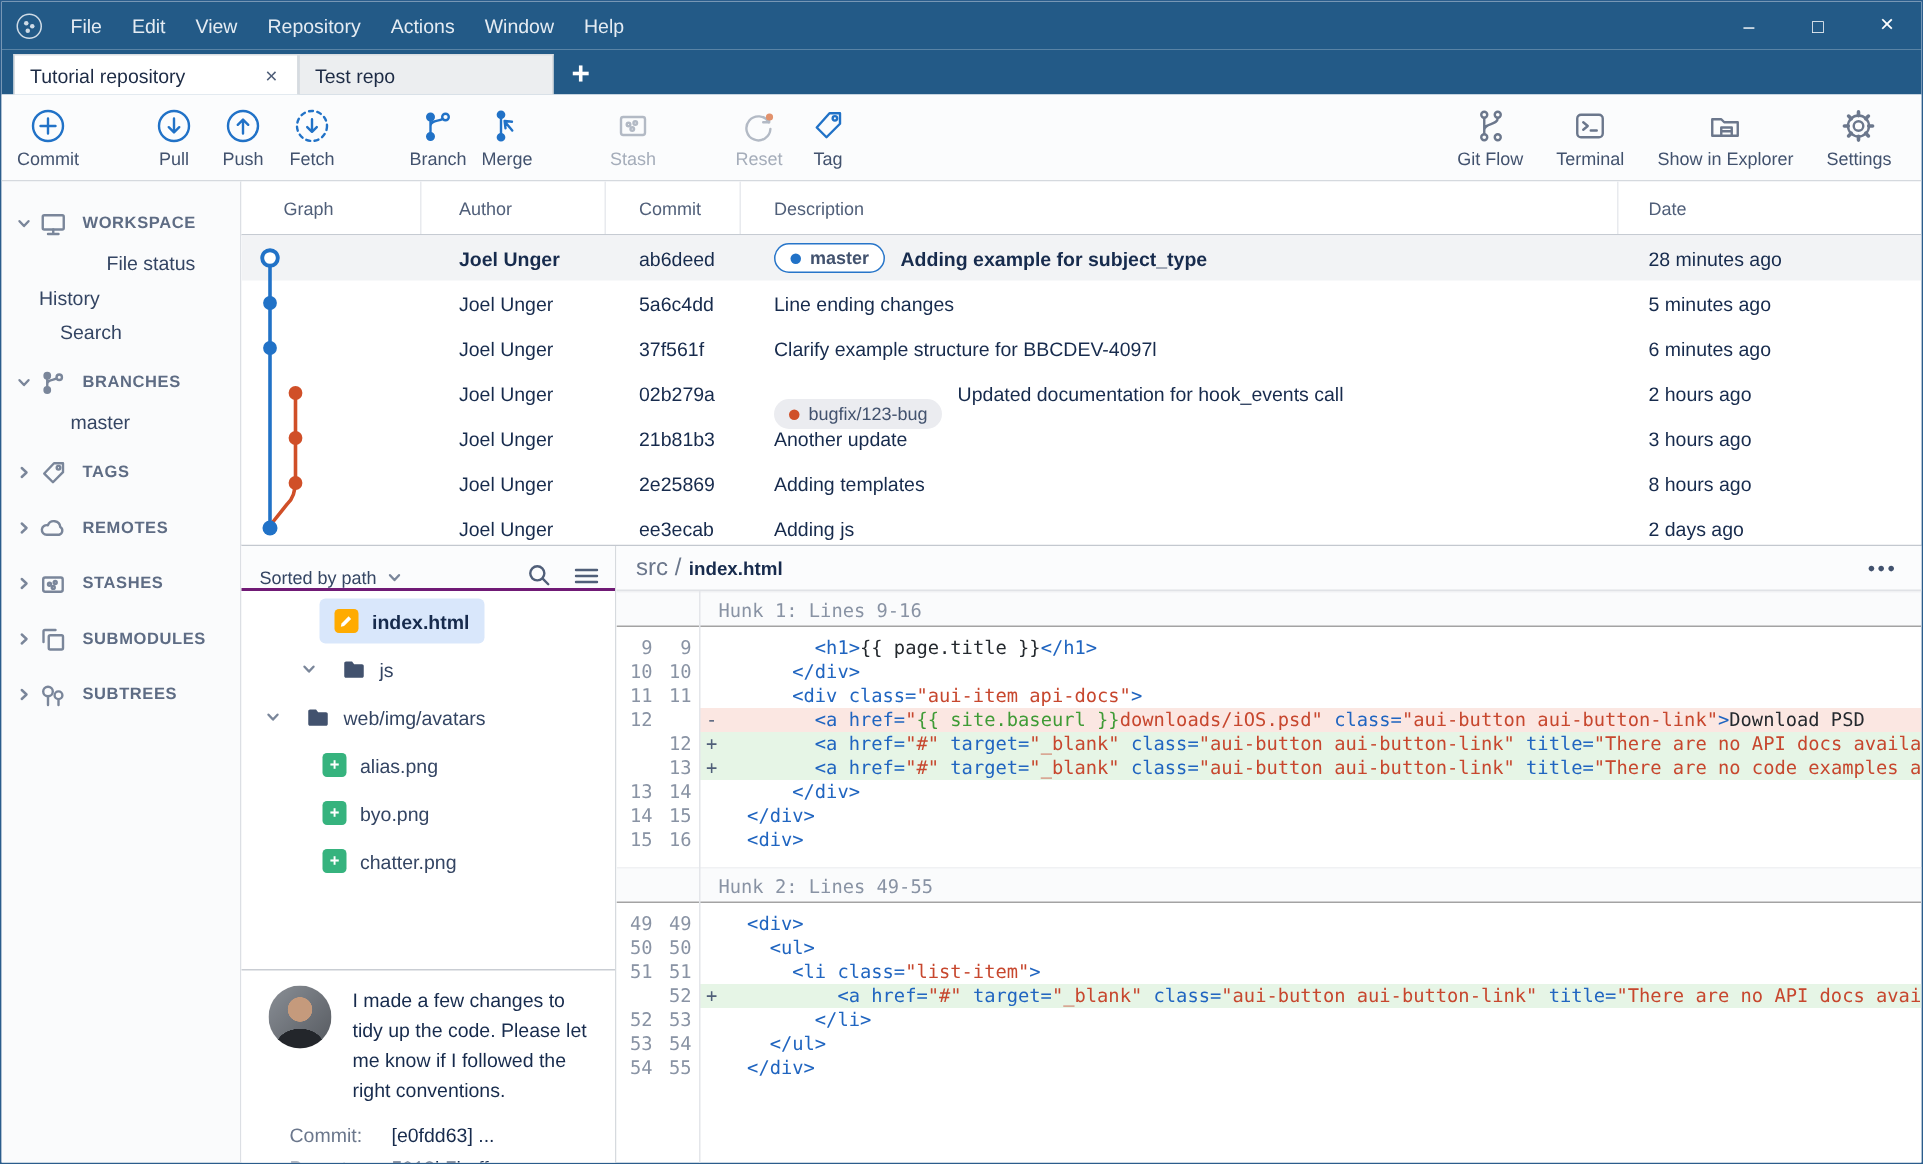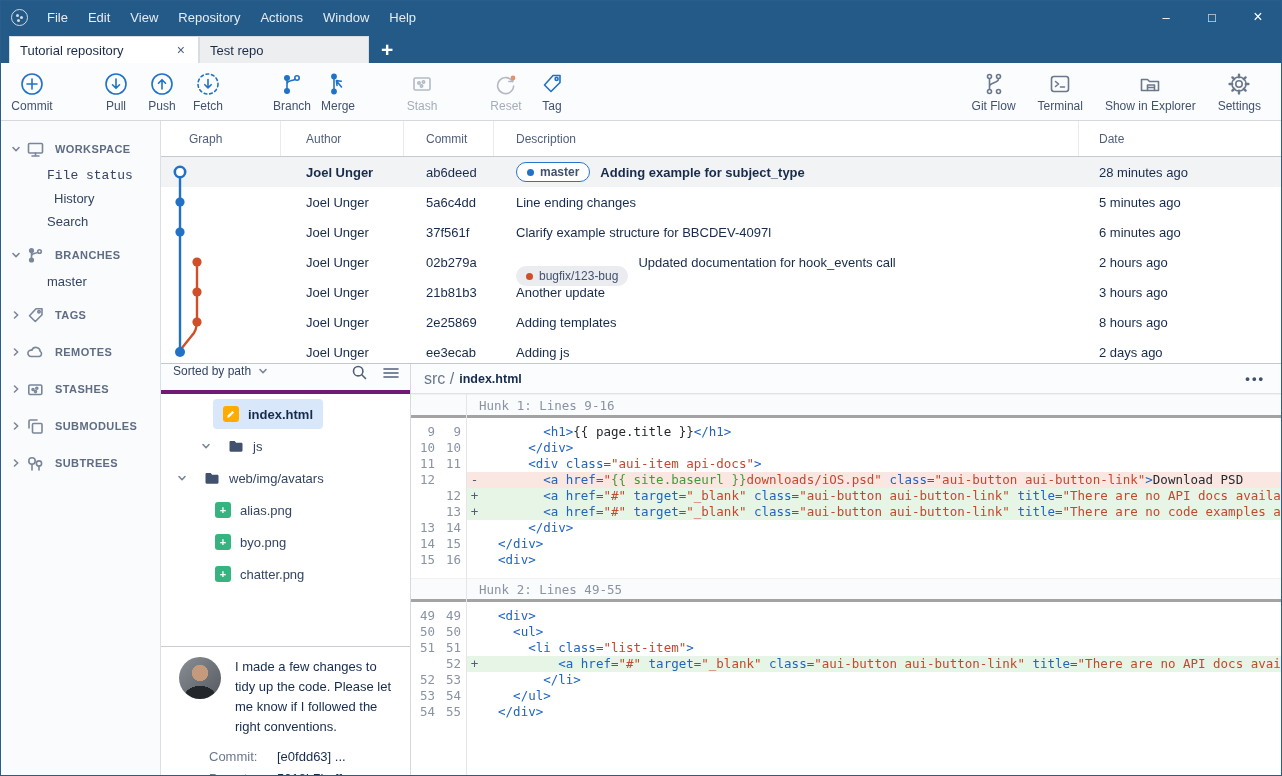--- a/index.html
+++ b/index.html
@@ -73,21 +73,21 @@
   .graph-svg { position:absolute; left:0; top:0; pointer-events:none; }
   .badge { display:inline-flex; align-items:center; gap:6px; font-size:12px; height:20px; border-radius:10px;
            padding:0 10px; margin-right:10px; color:#42526e; flex:none; }
   .badge .dot { width:7px; height:7px; border-radius:50%; }
   .badge.current { background:#fff; border:1.5px solid #2775c9; font-weight:bold; }
   .badge.plain { background:#ebecf0;margin-top:28px; }
 
   
   .bottom { flex:1; display:flex; border-top:1px solid #c3c8cf; min-height:0; }
   .file-panel { width:250px; flex:none; border-right:1px solid #d6dade; display:flex; flex-direction:column; background:#fff; }
-  .fp-head { height:30px; display:flex; align-items:flex-start; border-bottom:4px solid #701a75; background:#fbfcfd;
+  .fp-head { height:30px; display:flex; align-items:flex-end; border-bottom:2px solid #701a75; background:#fbfcfd;
              padding:0 10px 0 12px; }
   .fp-sort { display:flex; align-items:center; gap:7px; font-size:12px; color:#344563; }
   .fp-tools { margin-left:auto; display:flex; gap:14px; align-items:center; }
   .file-tree { height:252px; overflow:hidden; padding-top:4px; }
   .ft-row { height:32px; display:flex; align-items:center; font-size:13px; color:#344563; }
   .ft-row .pill { display:flex; align-items:center; gap:9px; height:30px; padding:0 10px; border-radius:4px; }
   .ft-row.selected .pill { background:#d9e7fb; font-weight:bold; color:#172b4d; }
   .ft-chev { margin-right:8px; display:flex; }
   .st-ic { width:16px; height:16px; border-radius:3px; display:flex; align-items:center; justify-content:center;
            color:#fff; font-size:11px; font-weight:bold; line-height:1; flex:none; }
@@ -97,33 +97,33 @@
   .commit-details { flex:1; border-top:1px solid #c9cdd3; background:#fff; padding:10px 14px 0 18px; overflow:hidden; }
   .cd-top { display:flex; gap:14px; }
   .avatar { width:42px; height:42px; border-radius:50%; flex:none;
             background:
               radial-gradient(ellipse 62% 45% at 50% 96%, #23262b 0 60%, transparent 61%),
               radial-gradient(circle at 50% 38%, #c59a7c 0 24%, transparent 25%),
               linear-gradient(135deg,#8a8f96,#55595f); }
   .cd-msg { font-size:13px; color:#172b4d; line-height:20px; width:178px; }
   .cd-meta { margin-top:12px; font-size:13px; }
   .cd-row { display:flex; margin-bottom:7px; }
-  .cd-label { width:58px; color:#6b778c; margin-left:30px; }
+  .cd-label { width:58px; color:#6b778c; margin-left:14px; }
   .cd-value { color:#172b4d; margin-left:10px; }
 
   
   .diff-panel { flex:1; min-width:0; display:flex; flex-direction:column; background:#fff; }
   .diff-head { height:30px; flex:none; background:#fbfcfd; border-bottom:1px solid #e0e2e6; display:flex;
                align-items:center; padding:0 16px 0 13px; }
   .crumb-dir { font-size:16px; color:#6b778c; margin-right:5px; }
   .crumb-file { font-size:12.5px; font-weight:bold; color:#172b4d; }
   .diff-more { margin-left:auto; color:#42526e; font-size:13px; font-weight:bold; letter-spacing:2px; }
   .diff-body { position:relative; flex:1; overflow:hidden; font-family:"DejaVu Sans Mono", monospace; font-size:12.5px; }
   .gutter-line { position:absolute; left:55px; top:0; bottom:0; width:0; border-left:1px solid #e4e6ea; }
-  .hunk-header { height:24px; background:#fafbfc; border-top:1px solid #f0f1f3; border-bottom:3px solid #a3a3a3;
+  .hunk-header { height:24px; background:#fafbfc; border-top:1px solid #f0f1f3; border-bottom:1px solid #a3a3a3;
                  display:flex; align-items:center; color:#8993a4; padding-left:68px; }
   .hunk-lines { padding:6px 0 10px 0; }
   .dline { display:flex; height:16px; line-height:16px; white-space:pre; }
   .dnum { width:26px; flex:none; text-align:right; color:#8993a4; padding-right:5px; }
   .dnum.old { width:29px; }
   .dbody { flex:1; min-width:0; overflow:hidden; display:flex; }
   .dline.del .dbody { background:#fbe7e2; }
   .dline.add .dbody { background:#e6f5e6; }
   .dmark { width:17px; flex:none; text-align:center; color:#505f79; }
   .sy-p { color:#24292e; } .sy-t { color:#2065c0; } .sy-s { color:#c7472e; } .sy-g { color:#3f9b36; }
@@ -309,27 +309,27 @@
             </svg>
           </span>
           <span class="sb-ic">
             <svg width="19" height="19" viewBox="0 0 19 19" fill="none" stroke="#7a869a" stroke-width="1.6" stroke-linecap="round" stroke-linejoin="round">
               <rect x="2.5" y="3.5" width="14" height="9.5" rx="1"></rect>
               <path d="M9.5 13v2.5M6 16h7"></path>
             </svg>
           </span>
           <span class="sb-section-label">WORKSPACE</span>
         </div>
-        <div class="sb-item" style="padding-left: 46px; font-family: Liberation Mono, monospace;">
+        <div class="sb-item" style="padding-left: 70px;">
           <span>File status</span>
         </div>
-        <div class="sb-item" style="padding-left: 53px; text-align: right;">
+        <div class="sb-item" style="padding-left: 25px; text-align: right;">
           <span>History</span>
         </div>
-        <div class="sb-item" style="padding-left: 46px;">
+        <div class="sb-item" style=" margin-left: 39px;">
           <span>Search</span>
         </div>
         <div class="sb-section">
           <span class="sb-chev">
             <svg width="10" height="10" viewBox="0 0 10 10" fill="none" stroke="#7a869a" stroke-width="1.6" stroke-linecap="round" stroke-linejoin="round">
               <path d="M2 3.5 5 6.7 8 3.5"></path>
             </svg>
           </span>
           <span class="sb-ic">
             <svg width="19" height="19" viewBox="0 0 19 19" fill="none" stroke="#7a869a" stroke-width="1.6" stroke-linecap="round" stroke-linejoin="round">

